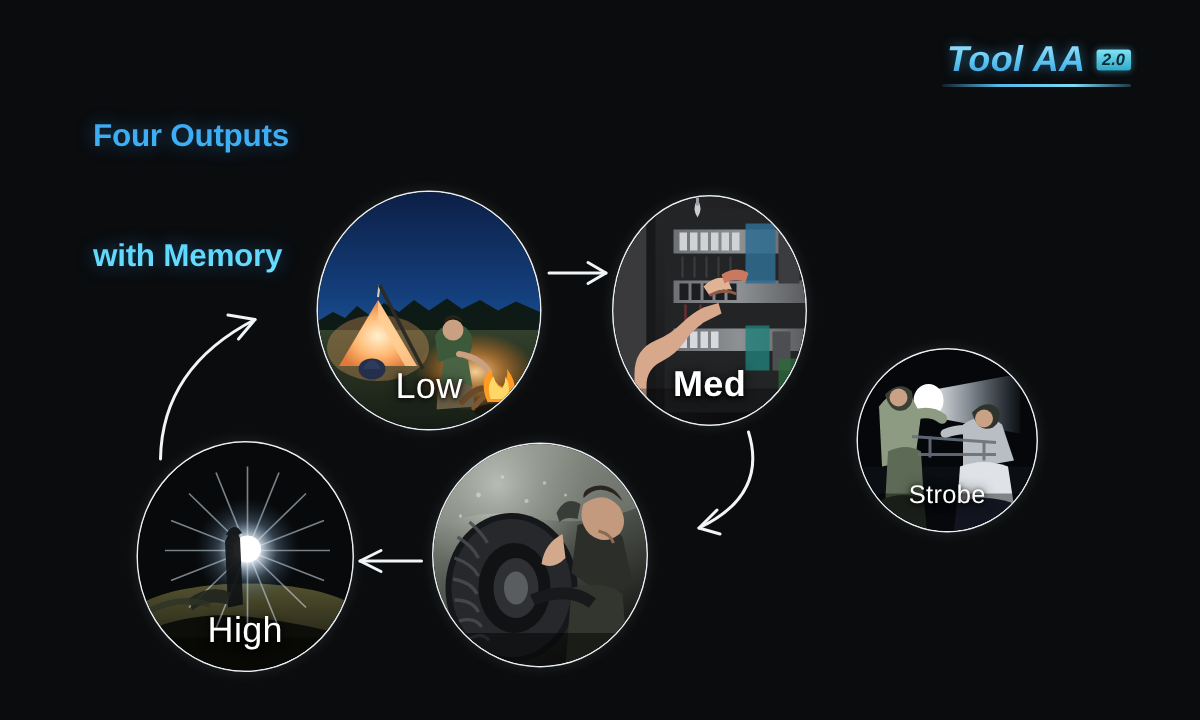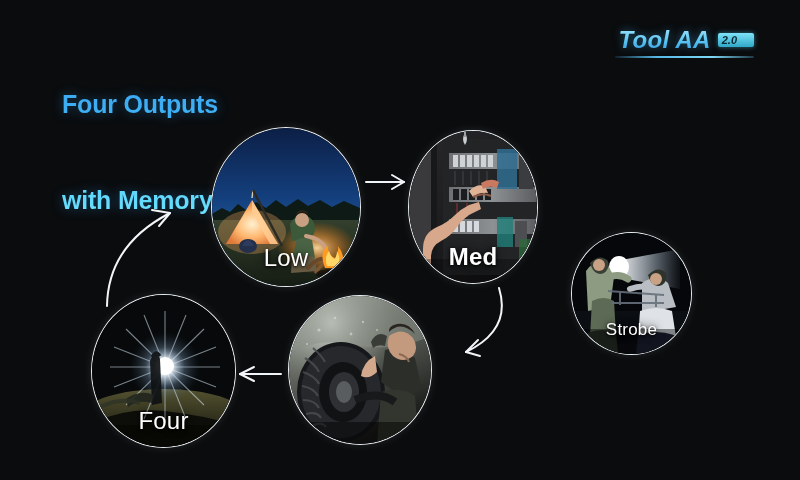--- a/index.html
+++ b/index.html
@@ -15,21 +15,21 @@
     overflow: hidden;
     font-family: "Liberation Sans", sans-serif;
     user-select: none;
   }
 
   
   #headline {
     position: absolute;
     left: 62px;
     top: 24px;
-    font-size: 25px;
+    font-size: 21px;
     font-weight: bold;
     line-height: 1.28;
     letter-spacing: -0.2px;
     background-image: linear-gradient(180deg, #3b8ff0 0%, #3fb8f5 42%, #6fe6ff 78%, #8ff2ff 100%);
     -webkit-background-clip: text;
     background-clip: text;
     color: transparent;
     -webkit-text-fill-color: transparent;
     text-shadow: none;
     filter: drop-shadow(0 0 6px rgba(40,140,220,0.45));
@@ -58,21 +58,21 @@
     -webkit-text-fill-color: transparent;
     filter: drop-shadow(0 0 4px rgba(60,170,230,0.5));
   }
   #brand-badge {
     font-size: 11px;
     font-weight: bold;
     font-style: italic;
     color: #0a2a34;
     background: linear-gradient(180deg, #7fe3f7 0%, #2fa8c8 100%);
     border-radius: 2px;
-    padding: 1px 17px 1px 4px;
+    padding: 1px 4px 1px 4px;
     line-height: 1.1;
     box-shadow: 0 0 5px rgba(80,200,240,0.55);
   }
   #brand-underline {
     position: absolute;
     left: -3px;
     right: 0px;
     bottom: -4px;
     height: 2px;
     background: linear-gradient(90deg, rgba(60,150,210,0.15) 0%, #55b8e6 30%, #7fd8f5 70%, rgba(80,190,235,0.25) 100%);
@@ -360,21 +360,21 @@
         <circle cx="73" cy="72" r="36" fill="url(#burst)"></circle>
         <circle cx="73" cy="71" r="9" fill="#ffffff"></circle>
         <circle cx="73" cy="71" r="4.5" fill="#ffffff"></circle>
         <path d="M58 66 q6 -14 10 -2 l2 44 -10 2 z" fill="#0f1114" opacity="0.92"></path>
         <path d="M60 62 q4 -8 8 -1" stroke="#151a1e" stroke-width="3" fill="none"></path>
         <path d="M34 104 q14 -10 28 -4 l-2 8 q-14 -4 -24 4 z" fill="#20251e" opacity="0.9"></path>
         <path d="M8 112 q20 -10 40 -4" stroke="#2e3326" stroke-width="4" fill="none" opacity="0.8"></path>
         <rect x="0" y="130" width="143" height="22" fill="#000" opacity="0.35"></rect>
       </svg>
     </div>
-    <div class="mode-label">Four</div>
+    <div class="mode-label">High</div>
   </div>
 
   <div class="mode-node" id="node-strobe">
     <div class="mode-photo">
       <svg viewBox="0 0 119 121" preserveAspectRatio="xMidYMid slice" aria-hidden="true">
         <defs>
           <linearGradient id="beamGrad" x1="0" y1="0" x2="1" y2="0">
             <stop offset="0%" stop-color="#ffffff" stop-opacity="0.98"></stop>
             <stop offset="45%" stop-color="#dfeaf4" stop-opacity="0.6"></stop>
             <stop offset="100%" stop-color="#aec6dc" stop-opacity="0.05"></stop>

